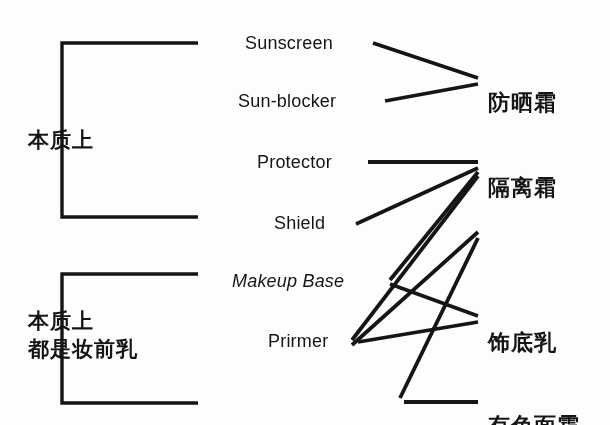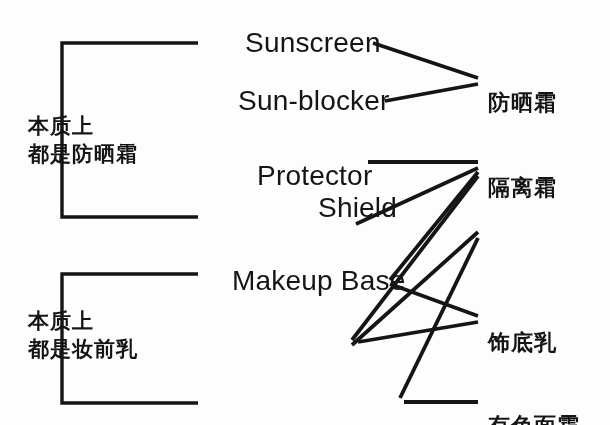--- a/index.html
+++ b/index.html
@@ -27,21 +27,21 @@
     height: 425px;
   }
   .node-text {
     position: absolute;
     white-space: nowrap;
     color: #151515;
     line-height: 1;
   }
   .en-term {
     font-family: "Liberation Sans", sans-serif;
-    font-size: 28px;
+    font-size: 18px;
     font-weight: 400;
     letter-spacing: 0.2px;
     transform: translateY(-50%);
   }
   .cn-term {
     font-family: "DejaVu Sans", "Liberation Sans", sans-serif;
     font-size: 22px;
     font-weight: 700;
     letter-spacing: 1px;
     transform: translateY(-50%);
@@ -89,38 +89,38 @@
       <line x1="390" y1="284" x2="478" y2="316" stroke-width="3.6"></line>
       <line x1="358" y1="342" x2="478" y2="322" stroke-width="3.6"></line>
 
       <line x1="404" y1="402" x2="478" y2="402" stroke-width="4.2"></line>
 
     </g>
   </svg>
 
   <div class="group-label" style="left:28px; top:140px;">
     <span>本质上</span>
-    <span class="line2">都是防晒霜</span>
   </div>
 
   <div class="group-label" style="left:28px; top:335px;">
     <span>本质上</span>
     <span class="line2">都是妆前乳</span>
   </div>
 
   <div class="node-text en-term" style="left:245px; top:43px;">Sunscreen</div>
 
   <div class="node-text en-term" style="left:238px; top:101px;text-align:center;">Sun-blocker</div>
 
-  <div class="node-text en-term" style="left:257px; top:176px;">Protector</div>
+  <div class="node-text en-term" style="left:257px; top:162px;">Protector</div>
 
-  <div class="node-text en-term" style="left:274px; top:208px;margin-left:44px;">Shield</div>
+  <div class="node-text en-term" style="left:274px; top:223px;">Shield</div>
 
-  <div class="node-text en-term" style="left:232px; top:281px;">Makeup Base</div>
+  <div class="node-text en-term" style="left:232px; top:281px;font-style:italic;">Makeup Base</div>
 
+  <div class="node-text en-term" style="left:268px; top:341px;">Prirmer</div>
 
 
   <div class="node-text cn-term" style="left:488px; top:80px;">防晒霜</div>
 
   <div class="node-text cn-term" style="left:488px; top:165px;">隔离霜</div>
 
 
   <div class="node-text cn-term" style="left:488px; top:320px;">饰底乳</div>
 
   <div class="node-text cn-term" style="left:488px; top:403px;">有色面霜</div>

